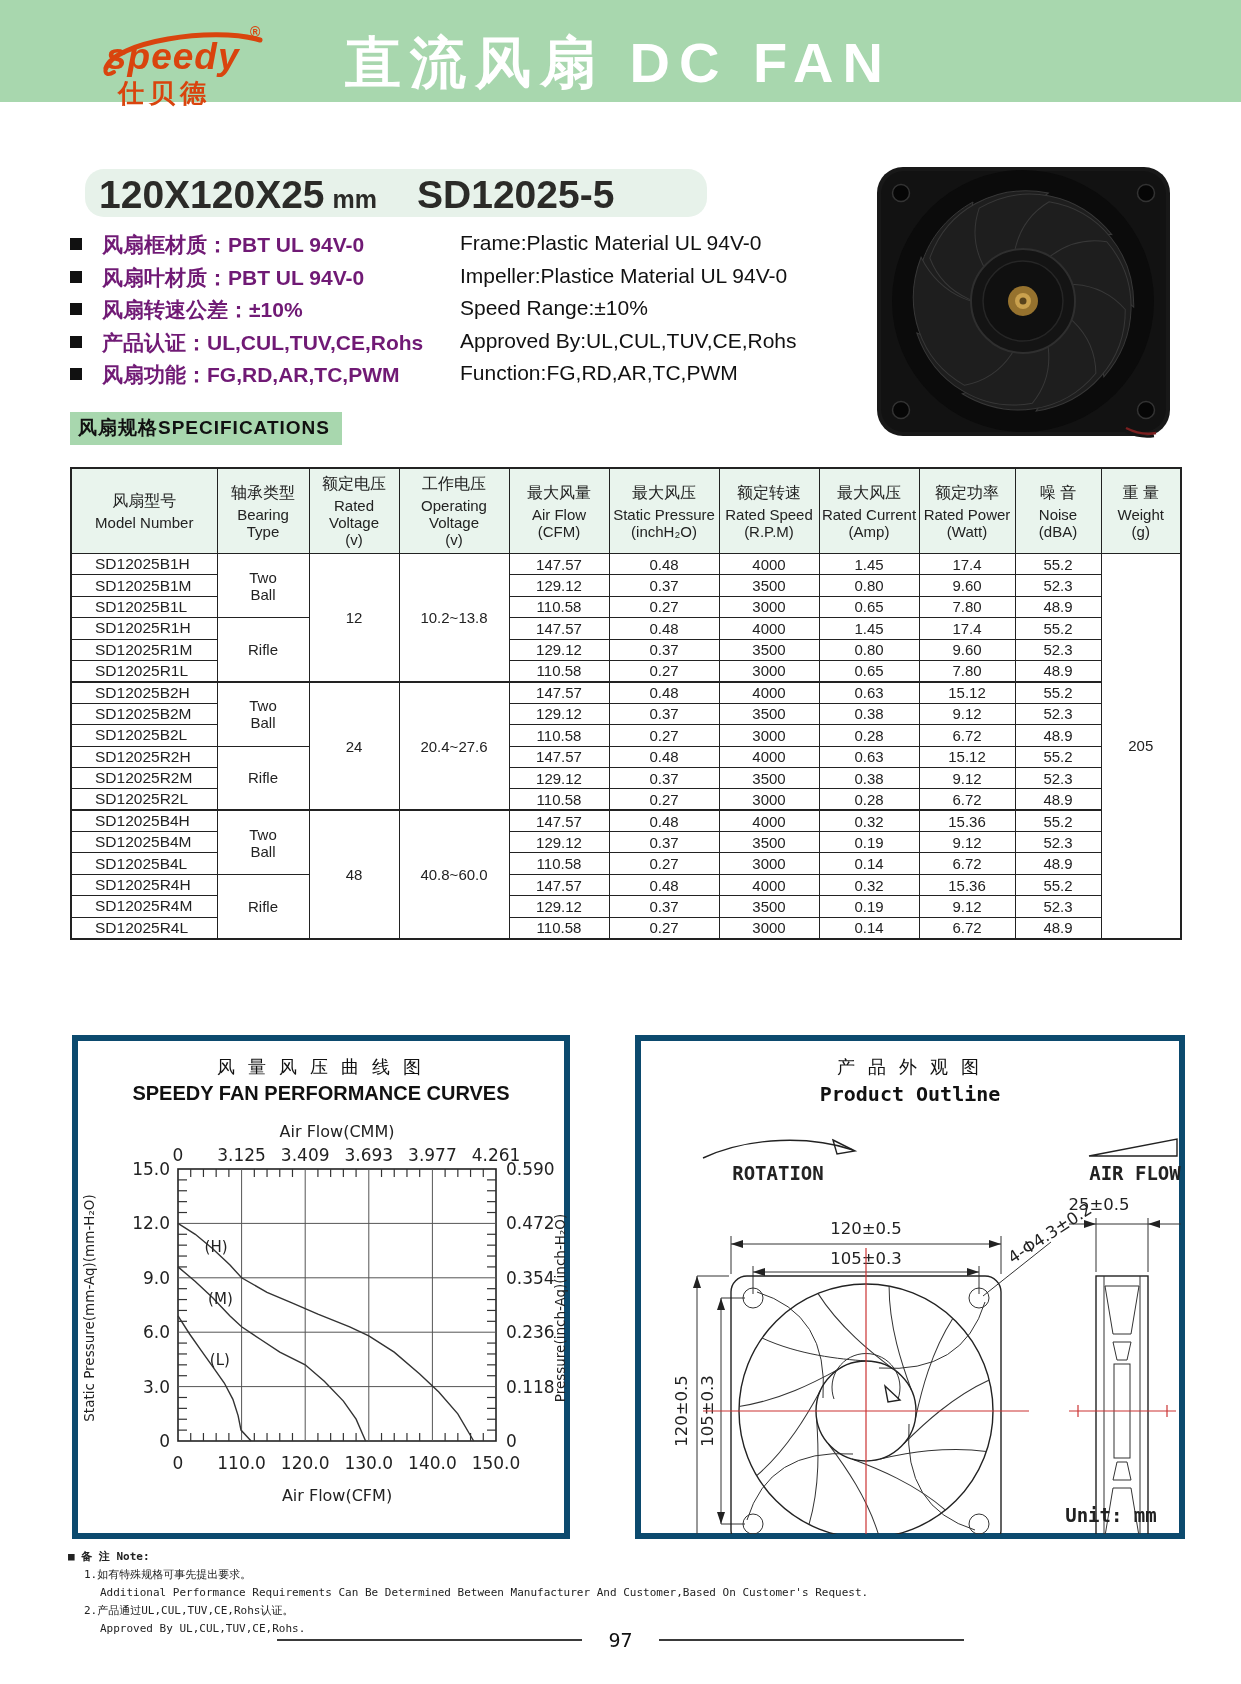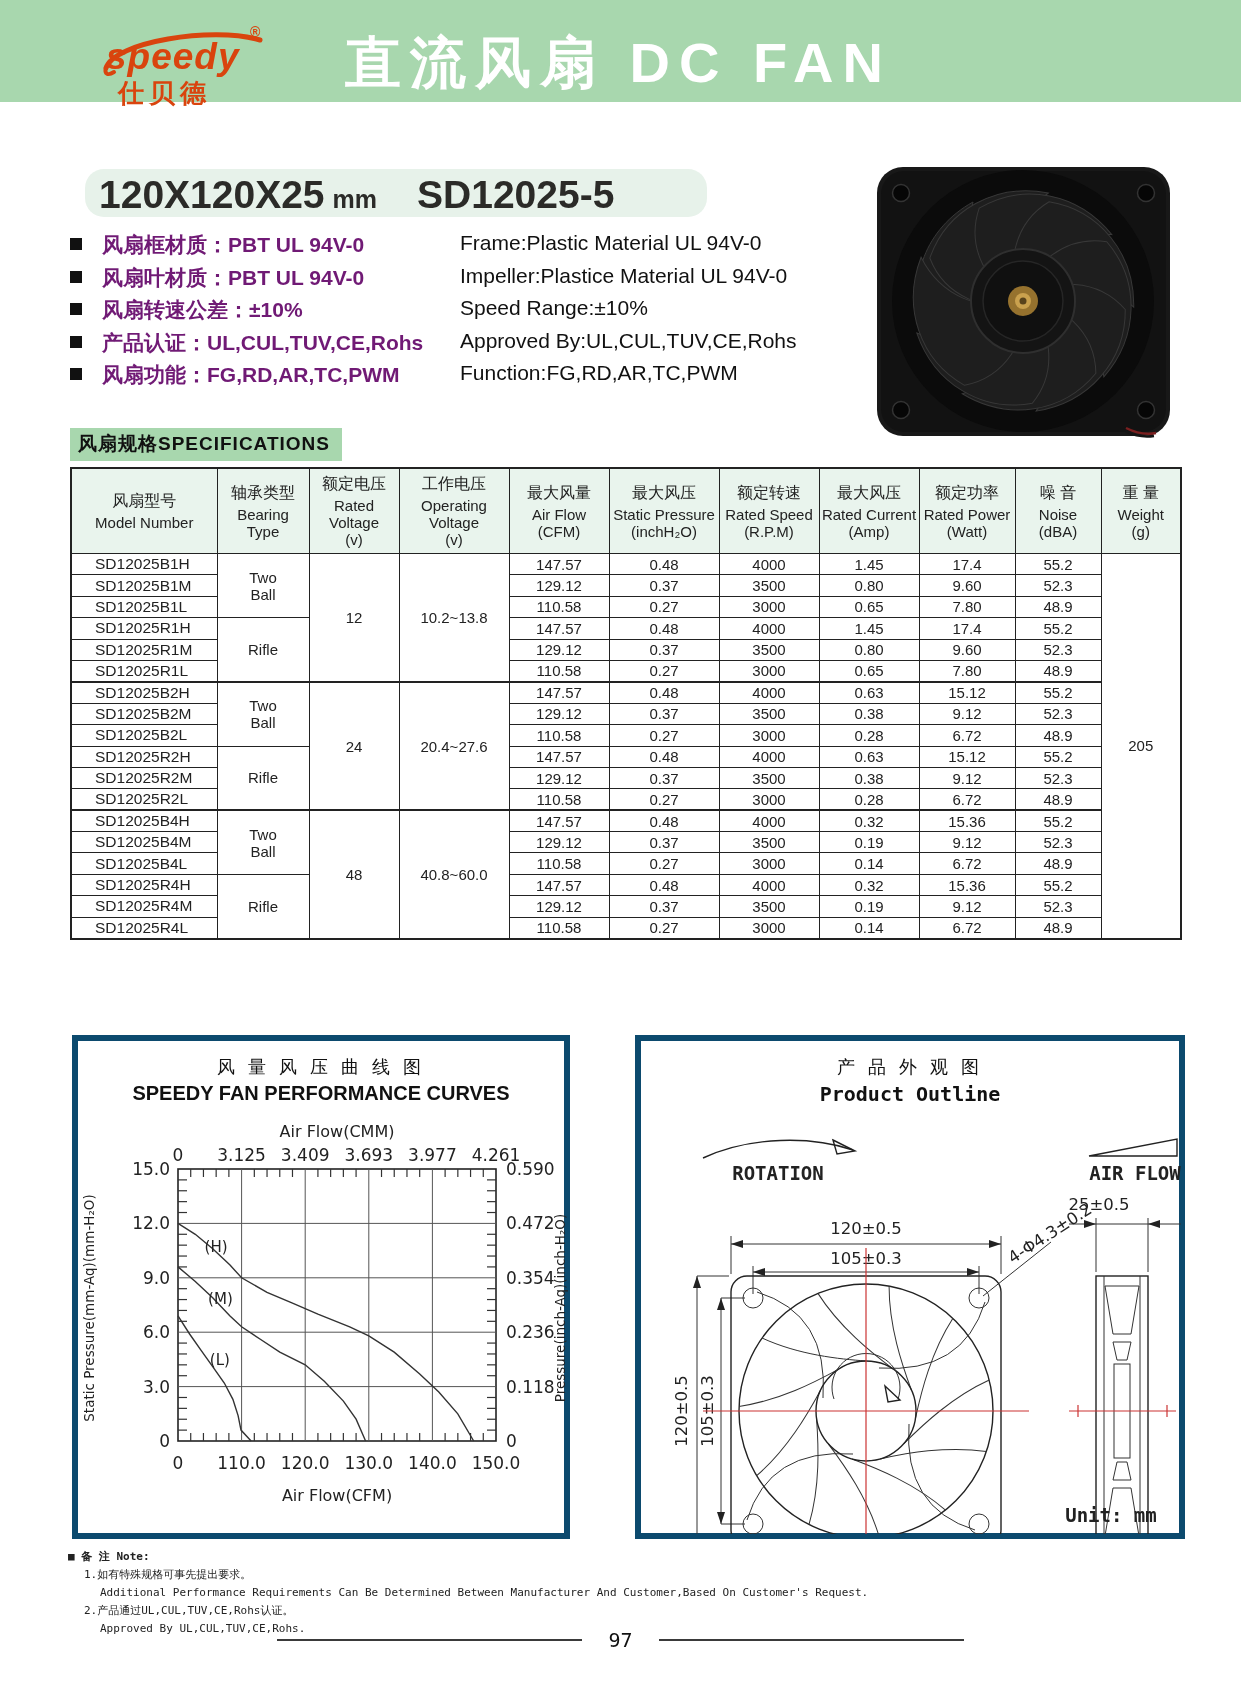--- a/index.html
+++ b/index.html
@@ -26,21 +26,21 @@
 
   .bullets { position:absolute; left:70px; top:231px; width:800px; }
   .bullet-row { position:relative; height:32.5px; }
   .bullet-sq { position:absolute; left:0; top:7px; width:12px; height:12px; background:#111; }
   .bullet-zh { position:absolute; left:32px; top:0; font-size:21px; font-weight:600; color:#701a75; white-space:nowrap; }
   .bullet-en { position:absolute; left:390px; top:0; font-size:21px; font-weight:500; color:#111; white-space:nowrap; }
 
   .fan-photo { position:absolute; left:868px; top:164px; }
 
   
-  .spec-label { position:absolute; left:70px; top:428px; background:#a8d7ae; padding:3px 12px 4px 8px;
+  .spec-label { position:absolute; left:70px; top:412px; background:#a8d7ae; padding:3px 12px 4px 8px;
                 font-size:19px; font-weight:700; color:#111; letter-spacing:1px; }
   table.spec { position:absolute; left:70px; top:467px; width:1110px; border-collapse:collapse;
                table-layout:fixed; }
   table.spec th, table.spec td { border:1px solid #222; text-align:center; vertical-align:middle; color:#222; }
   table.spec { border:2px solid #222; }
   table.spec th { background:#e9f4ed; font-weight:400; padding:5px 2px; }
   table.spec td { font-size:15px; height:21.4px; padding:0 2px; white-space:pre-line; }
   table.spec td.model-cell { text-align:left; padding-left:23px; font-size:15.5px; }
   .h-zh { font-size:16px; margin-bottom:2px; white-space:nowrap; }
   .h-en { font-size:15px; line-height:17px; }

